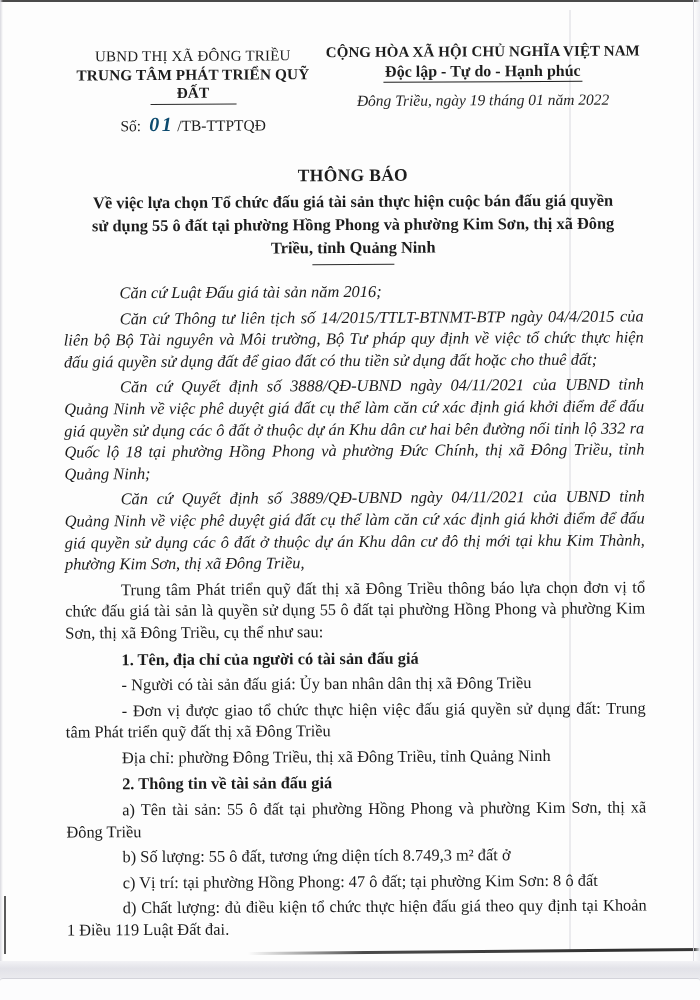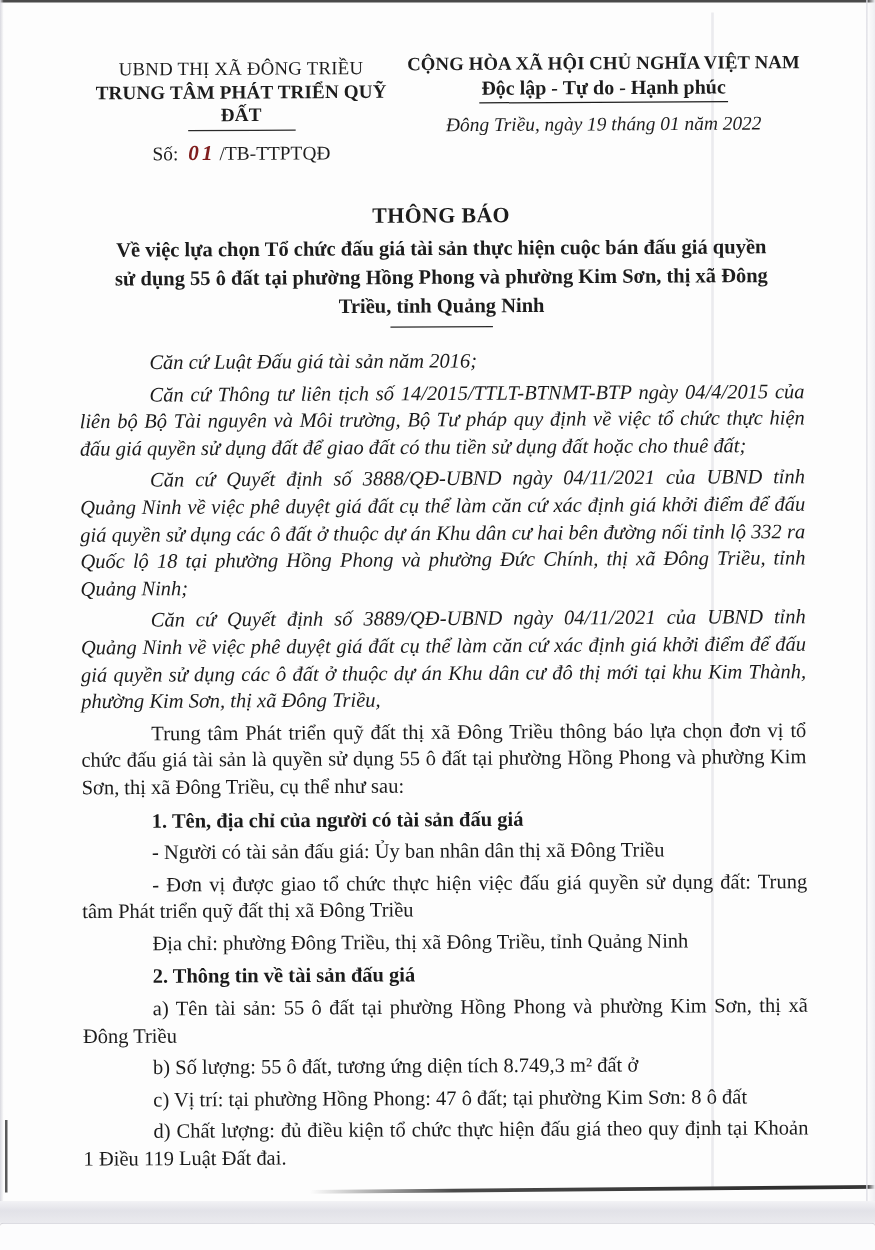--- a/index.html
+++ b/index.html
@@ -65,22 +65,22 @@
   .hdr { display:flex; width:100%; }
   .hdr-left  { width:45%; text-align:center; padding-top:3px; }
   .hdr-right { width:55%; text-align:center; }
   .hdr-left .l1 { font-size:15px; letter-spacing:.2px; }
   .hdr-left .l2 { font-size:15.3px; font-weight:bold; margin-top:1px; letter-spacing:.1px; }
   .hdr-rule-small {
     width:86px; border-top:1.6px solid #2a2a2a; margin:2px auto 0 auto;
   }
   .doc-number { font-size:15.5px; margin-top:8px; }
   .hand-number {
-    color:#7f1d1d; font-style:italic; font-weight:bold;
-    letter-spacing:2.5px; font-size:17px; padding:0 3px 0 8px;
+    color:#0c4a6e; font-style:italic; font-weight:bold;
+    letter-spacing:2.5px; font-size:20px; padding:0 3px 0 8px;
   }
   .hdr-right .l1 { font-size:15px; font-weight:bold; letter-spacing:.1px; }
   .hdr-right .l2 {
     display:inline-block; font-size:16px; font-weight:bold;
     border-bottom:1.8px solid #1d1d1d; padding:0 2px 1px 2px; margin-top:2px;
   }
   .hdr-right .l3 { font-size:15.5px; font-style:italic; margin-top:9px; }
 
   
   .title-block { text-align:center; margin-top:30px; }

